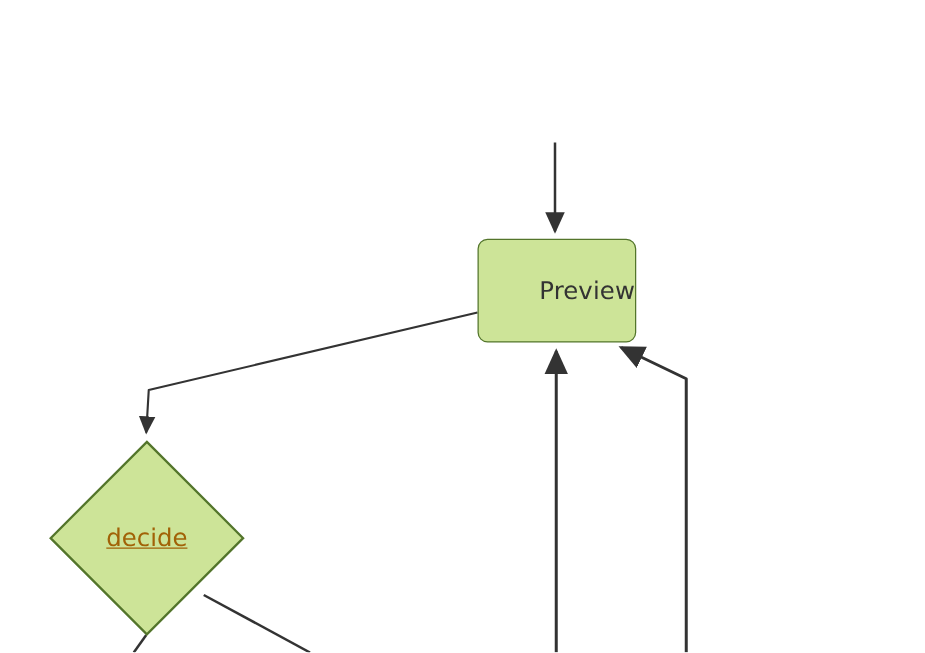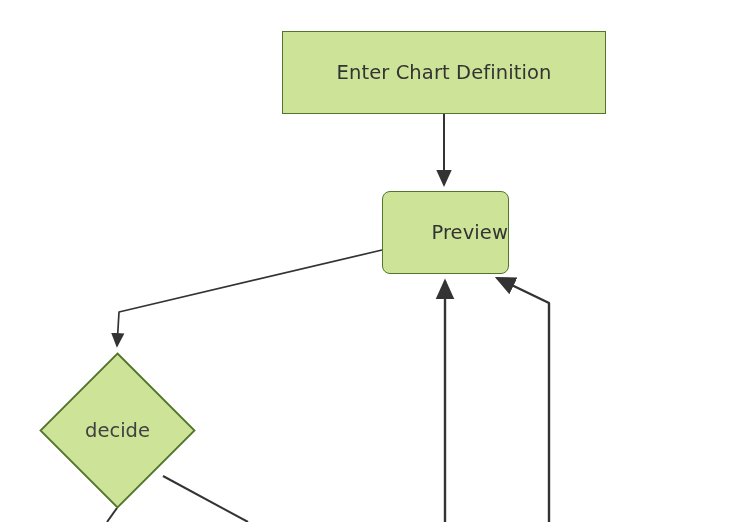--- a/index.html
+++ b/index.html
@@ -46,25 +46,26 @@
   }
   .diamond-label {
     position: absolute;
     left: 0;
     top: 0;
     width: 100%;
     height: 100%;
     display: flex;
     align-items: center;
     justify-content: center;
-    color: #404040;
+    color: #a16207;
     font-size: 19.5px;
     line-height: 1.1;
     white-space: nowrap;
     pointer-events: none;
+    text-decoration: underline;
   }
 </style>
 </head>
 <body>
 
 <div id="canvas">
 
   <svg id="edge-layer" viewBox="0 0 740 522" xmlns="http://www.w3.org/2000/svg">
     <defs>
       <marker id="arrowhead" markerWidth="9" markerHeight="9" refX="7.6" refY="4.5" orient="auto" markerUnits="strokeWidth">
@@ -78,23 +79,20 @@
 
     <polyline points="445,522 445,281" fill="none" stroke="#333333" stroke-width="2.4" marker-end="url(#arrowhead)"></polyline>
 
     <polyline points="549,522 549,303 497,278" fill="none" stroke="#333333" stroke-width="2.4" stroke-linejoin="round" marker-end="url(#arrowhead)"></polyline>
 
     <polyline points="117,508 107,522" fill="none" stroke="#333333" stroke-width="2"></polyline>
 
     <polyline points="163,476 248,522" fill="none" stroke="#333333" stroke-width="2"></polyline>
   </svg>
 
-  <div class="node node-rect" style="left:282px; top:31px; width:324px; height:83px;">
-    <span class="node-label">Enter Chart Definition</span>
-  </div>
 
   <div class="node node-round" style="left:382px; top:191px; width:127px; height:83px;justify-content:flex-end;">
     <span class="node-label">Preview</span>
   </div>
 
   <div class="diamond-wrap" style="left:39px; top:352px; width:157px; height:157px;">
     <svg width="157" height="157" viewBox="0 0 157 157" xmlns="http://www.w3.org/2000/svg">
       <polygon points="78.5,1.5 155.5,78.5 78.5,155.5 1.5,78.5" fill="#cde498" stroke="#53752b" stroke-width="1.8"></polygon>
     </svg>
     <span class="diamond-label">decide</span>

